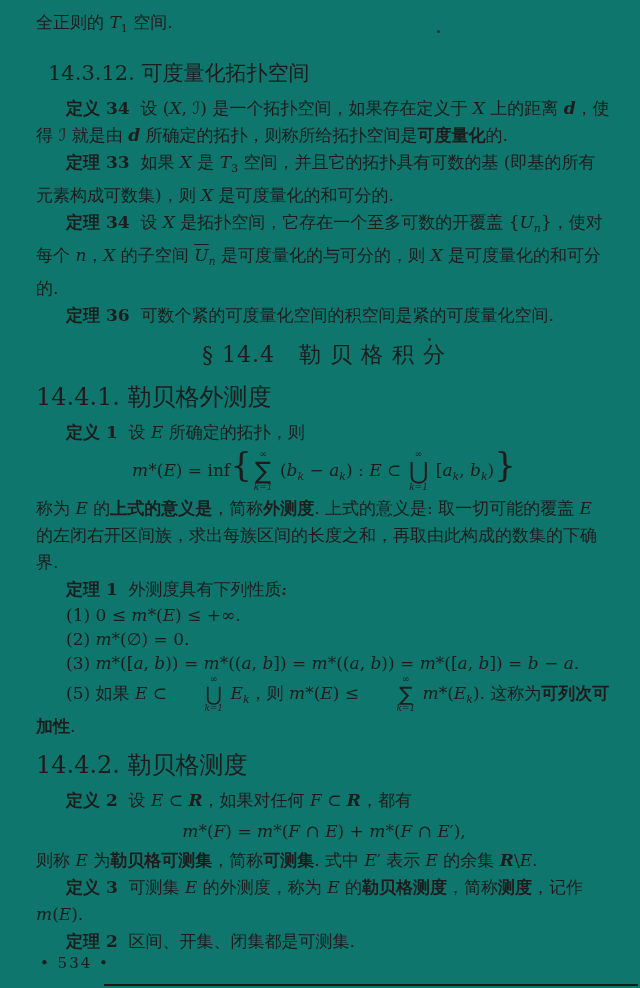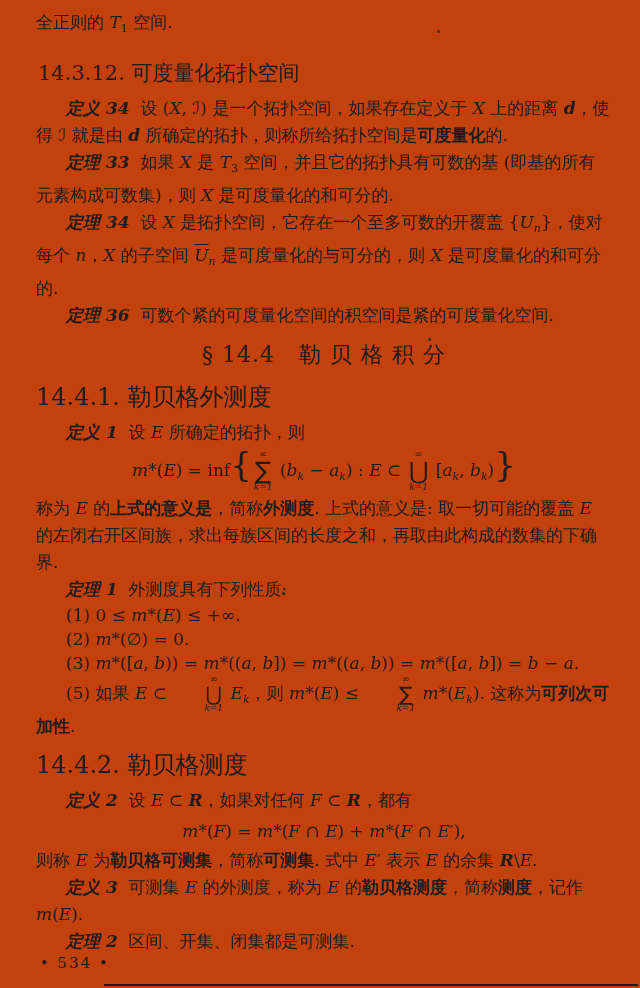--- a/index.html
+++ b/index.html
@@ -1,43 +1,43 @@
 <!DOCTYPE html>
 <html><head>
 <meta charset="utf-8">
 <style>
   html,body{margin:0;padding:0;background:#e8e8e8;}
   .page{
     position:relative;
     width:640px;height:988px;
-    background:#c2410c;
+    background:#0f766e;
     color:#1c1c1c;
     font-family:"DejaVu Serif","Liberation Serif",serif;
     overflow:hidden;
     margin:0 auto;
   }
   .content{padding:9px 28px 0 36px;}
   .line{font-size:17px;line-height:27px;margin:0;white-space:pre-wrap;}
   .indent{text-indent:30px;}
   .props .line{line-height:24px;}
-  .lbl{font-weight:700;font-style:italic;}
+  .lbl{font-weight:700;}
   .i{font-style:italic;}
   .b{font-weight:700;}
   .bi{font-weight:700;font-style:italic;}
   .sub{font-size:11px;vertical-align:-4px;}
   .isub{font-size:11px;vertical-align:-4px;font-style:italic;}
   .iol{font-style:italic;text-decoration:overline;}
   .scr{font-style:italic;font-family:"DejaVu Sans","DejaVu Serif",sans-serif;}
   .big{font-size:200%;font-weight:400;vertical-align:-10%;line-height:0;}
   .mop{display:inline-flex;flex-direction:column;align-items:center;vertical-align:middle;line-height:1;padding:0 2px;font-family:"DejaVu Sans",sans-serif;}
   .mop .lim{font-size:9px;line-height:1.05;font-style:italic;font-family:"DejaVu Serif",serif;}
   .mop .sym{font-size:20px;line-height:1;}
   .formula{text-align:center;margin:4px 0 2px 0;}
   .formula .mop .sym{font-size:24px;}
-  .h-sub{font-size:21px;font-weight:400;line-height:30px;margin:16px 0 7px 2px;white-space:pre-wrap;}
+  .h-sub{font-size:21px;font-weight:400;line-height:30px;margin:16px 0 7px 12px;white-space:pre-wrap;}
   .h-main{font-size:22px;font-weight:400;text-align:center;line-height:30px;margin:11px 0 4px 0;white-space:pre-wrap;letter-spacing:1px;}
   .h-sub2{font-size:24px;font-weight:400;line-height:28px;margin:13px 0 8px 0;white-space:pre-wrap;}
   .footer{position:absolute;left:40px;bottom:16px;font-size:15px;letter-spacing:2px;}
   .artifact-line{position:absolute;left:104px;right:2px;bottom:2px;height:2px;background:#1a1a1a;}
   .speck{position:absolute;width:3px;height:3px;background:#2f2f2f;border-radius:50%;}
 </style>
 </head>
 <body>
 
 <div class="page">

